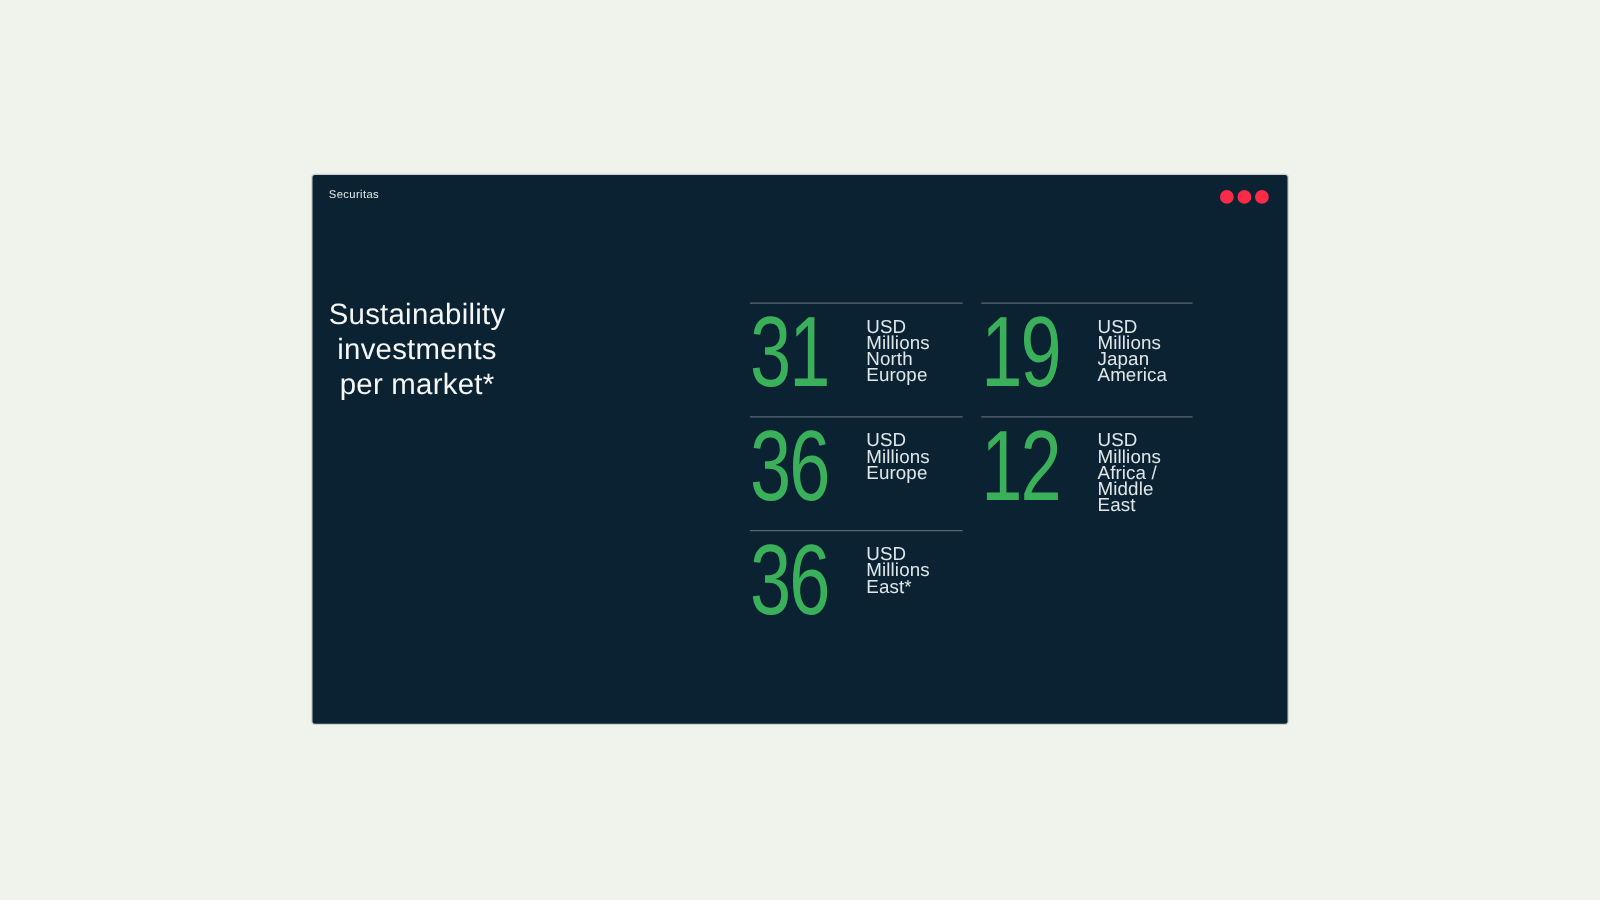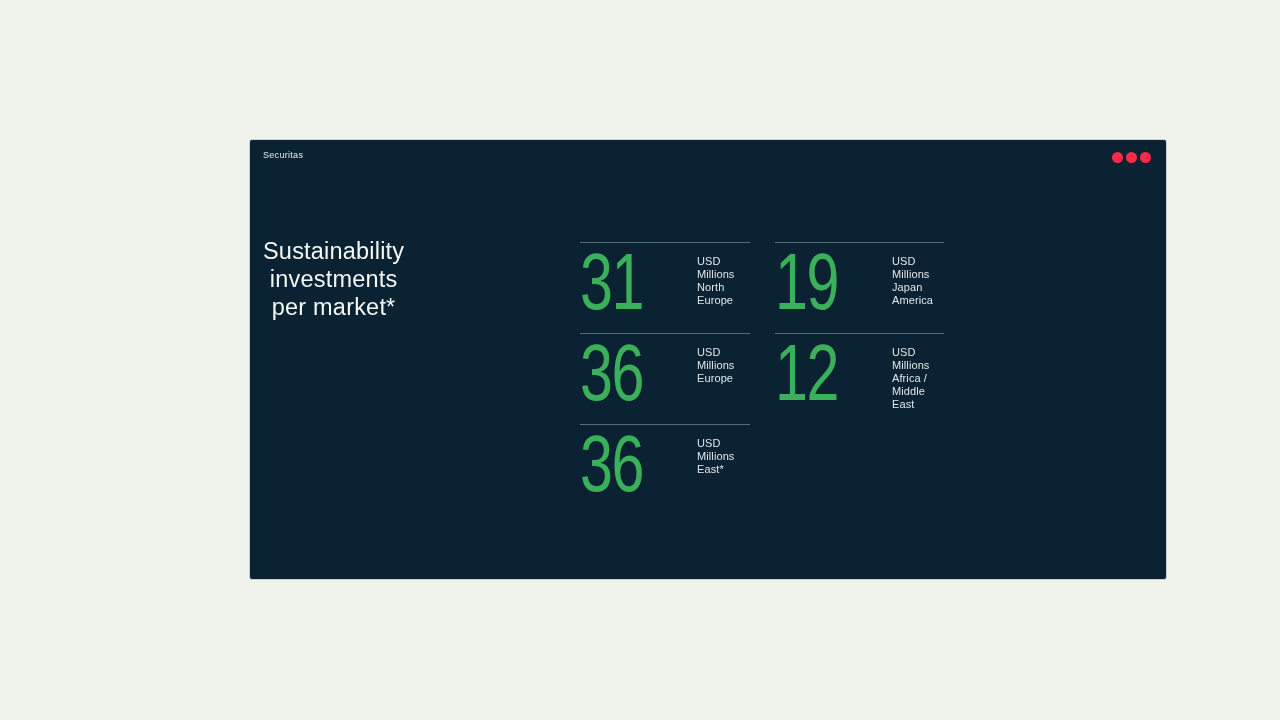--- a/index.html
+++ b/index.html
@@ -9,21 +9,21 @@
     overflow: hidden;
   }
   .page {
     position: relative;
     width: 1280px; height: 720px;
     background: #f0f2ec;
   }
   .slide {
     position: absolute;
     left: 250px; top: 140px;
-    width: 916px; height: 439px;
+    width: 780px; height: 439px;
     background: #0a2231;
     border-radius: 2px;
     box-shadow: 0 0 0 1px rgba(90,106,115,0.25);
   }
   .logo {
     position: absolute;
     left: 13px; top: 10px;
     font-size: 9px;
     letter-spacing: 0.3px;
     color: #e8edee;
@@ -46,24 +46,24 @@
     font-size: 23.5px;
     line-height: 28px;
     font-weight: 400;
     letter-spacing: 0.2px;
     color: #f5f7f7;
     white-space: pre-line;
     text-align: center;
   }
   .stats {
     position: absolute;
-    left: 330px; top: 102px;
+    left: 350px; top: 102px;
     display: grid;
     grid-template-columns: 170px 169px;
-    column-gap: 25px;
+    column-gap: 15px;
     grid-auto-rows: 91px;
   }
   .stat {
     border-top: 1px solid #5a6a73;
     padding-top: 7px;
     display: flex;
     align-items: flex-start;
   }
   .stat-value {
     width: 93px;
@@ -72,25 +72,24 @@
     line-height: 64px;
     font-weight: 400;
     color: #3bb05b;
     letter-spacing: -2px;
     transform: scaleX(0.74);
     transform-origin: 0 0;
     white-space: nowrap;
   }
   .stat-label {
     padding-top: 5px;
-    font-size: 11px;
+    font-size: 15px;
     line-height: 13px;
     color: #e1e7e9;
     letter-spacing: 0.1px;
-    margin-left: 24px;
   }
   .footnote {
     position: absolute;
     left: 334px; top: 399px;
     font-size: 9.5px;
     line-height: 11.5px;
     color: #ccd3d6;
     white-space: pre-line;
     letter-spacing: 0.1px;
   }

